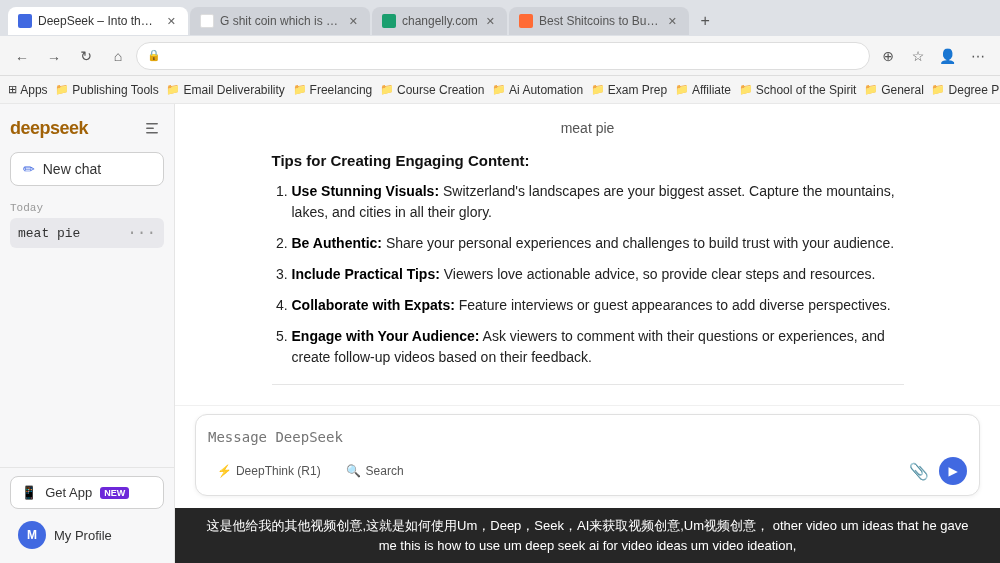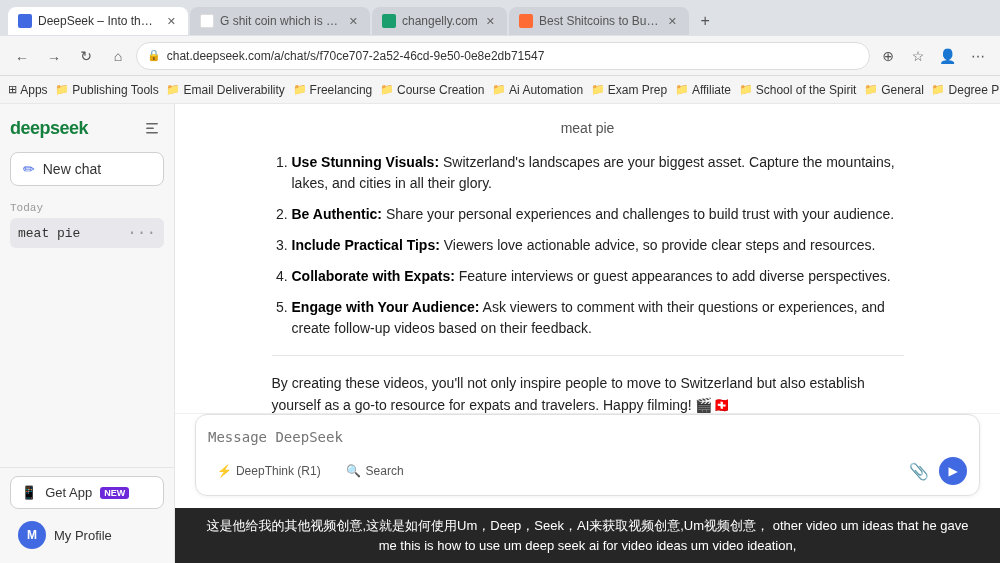--- a/index.html
+++ b/index.html
@@ -30,21 +30,21 @@
     .bookmark-item { display: flex; align-items: center; gap: 3px; cursor: pointer; white-space: nowrap; color: #333; font-size: 12px; }
     .bk-folder { font-size: 11px; }
 
     
     .app { display: flex; flex: 1; overflow: hidden; }
 
     
     .sidebar { width: 175px; background: #f7f7f8; border-right: 1px solid #e5e5e5; display: flex; flex-direction: column; flex-shrink: 0; }
     .sidebar-header { padding: 12px 10px 8px; display: flex; align-items: center; justify-content: space-between; }
     .deepseek-logo { font-size: 18px; font-weight: 700; color: #1a1a2e; letter-spacing: -0.5px; }
-    .deepseek-logo span { color: #15803d; }
+    .deepseek-logo span { color: #a16207; }
     .collapse-btn { width: 24px; height: 24px; display: flex; align-items: center; justify-content: center; border-radius: 4px; cursor: pointer; color: #666; font-size: 14px; }
     .new-chat-btn { margin: 4px 10px 8px; display: flex; align-items: center; gap: 8px; padding: 8px 12px; border-radius: 8px; border: 1px solid #d0d0d0; background: #fff; cursor: pointer; font-size: 14px; color: #333; }
     .new-chat-icon { color: #4169e1; font-size: 14px; }
     .sidebar-section { padding: 8px 10px 4px; font-family: Liberation Mono, monospace; }
     .sidebar-section-label { font-size: 11px; color: #999; margin-bottom: 4px; font-weight: 500; }
     .sidebar-item { display: flex; align-items: center; justify-content: space-between; padding: 6px 8px; border-radius: 6px; cursor: pointer; font-size: 13px; color: #333; }
     .sidebar-item:hover, .sidebar-item.active { background: #e8e8ec; }
     .sidebar-item-text { flex: 1; overflow: hidden; text-overflow: ellipsis; white-space: nowrap; }
     .sidebar-item-more { color: #999; font-size: 16px; }
     .sidebar-bottom { margin-top: auto; padding: 8px 10px; border-top: 1px solid #e5e5e5; }
@@ -59,21 +59,21 @@
     .message-title { text-align: center; font-size: 14px; color: #555; margin-bottom: 16px; font-weight: 500; }
     .message-content { max-width: 680px; width: 100%; margin: 0 auto; padding: 0 24px; }
     .content-heading { font-size: 15px; font-weight: 600; color: #111; margin-bottom: 12px; }
     .tip-list { padding-left: 20px; margin-bottom: 16px; }
     .tip-list li { margin-bottom: 10px; font-size: 14px; line-height: 1.5; color: #222; }
     .tip-list li strong { font-weight: 700; color: #000000; }
     .divider { border: none; border-top: 1px solid #e5e5e5; margin: 16px 0; }
     .conclusion { font-size: 14px; line-height: 1.6; color: #222; margin-bottom: 12px; }
 
     
-    .input-area { padding: 0 20px 12px; border-top: 1px solid #f0f0f0; flex-shrink: 0; }
+    .input-area { padding: 8px 20px 12px; border-top: 1px solid #f0f0f0; flex-shrink: 0; }
     .input-box { border: 1px solid #e0e0e0; border-radius: 12px; padding: 10px 12px; background: #fff; box-shadow: 0 1px 4px rgba(0,0,0,0.06); }
     .input-field { width: 100%; font-size: 14px; color: #999; padding: 4px 0 8px; outline: none; border: none; resize: none; height: 28px; background: transparent; }
     .input-footer { display: flex; align-items: center; gap: 8px; }
     .input-footer-btn { display: flex; align-items: center; gap: 4px; padding: 4px 8px; border-radius: 6px; cursor: pointer; font-size: 12px; color: #555; border: 1px solid transparent; }
     .input-right { margin-left: auto; display: flex; gap: 6px; align-items: center; }
     .attach-btn { width: 28px; height: 28px; display: flex; align-items: center; justify-content: center; border-radius: 6px; cursor: pointer; color: #666; font-size: 16px; }
     .send-btn { width: 28px; height: 28px; border-radius: 50%; background: #4169e1; display: flex; align-items: center; justify-content: center; cursor: pointer; color: #fff; font-size: 12px; }
 
     
     .subtitle-bar { background: rgba(0,0,0,0.85); color: #fff; font-size: 13px; line-height: 1.5; padding: 8px 29px; text-align: center; flex-shrink: 0; }
@@ -112,21 +112,20 @@
     <div class="tab-add">+</div>
   </div>
 
   <div class="nav-bar">
     <div class="nav-btn">←</div>
     <div class="nav-btn">→</div>
     <div class="nav-btn">↻</div>
     <div class="nav-btn">⌂</div>
     <div class="address-bar">
       <span class="lock-icon">🔒</span>
-      <span class="address-text">chat.deepseek.com/a/chat/s/f70ce707-2a52-46cd-9e50-0e8e2db71547</span>
     </div>
     <div class="nav-icons">
       <div class="nav-btn">⊕</div>
       <div class="nav-btn">☆</div>
       <div class="nav-btn">👤</div>
       <div class="nav-btn">⋯</div>
     </div>
   </div>
 
   <div class="bookmarks-bar">
@@ -217,20 +216,21 @@
         <div class="avatar">M</div>
         <span>My Profile</span>
       </div>
     </div>
   </div>
 
   <div class="main">
     <div class="chat-area">
       <div class="message-title">meat pie</div>
       <div class="message-content">
+        <div class="content-heading">Tips for Creating Engaging Content:</div>
         <ol class="tip-list">
           <li>
             <strong>Use Stunning Visuals:</strong>
             <span> Switzerland's landscapes are your biggest asset. Capture the mountains, lakes, and cities in all their glory.</span>
           </li>
           <li>
             <strong>Be Authentic:</strong>
             <span> Share your personal experiences and challenges to build trust with your audience.</span>
           </li>
           <li>

